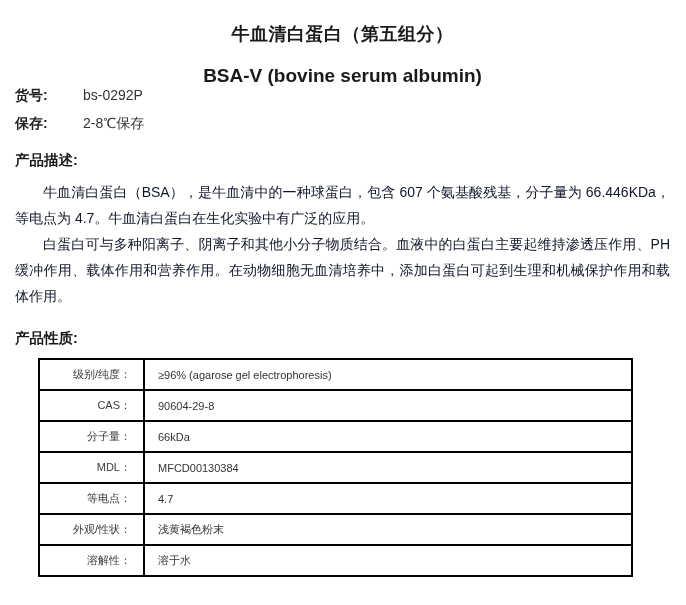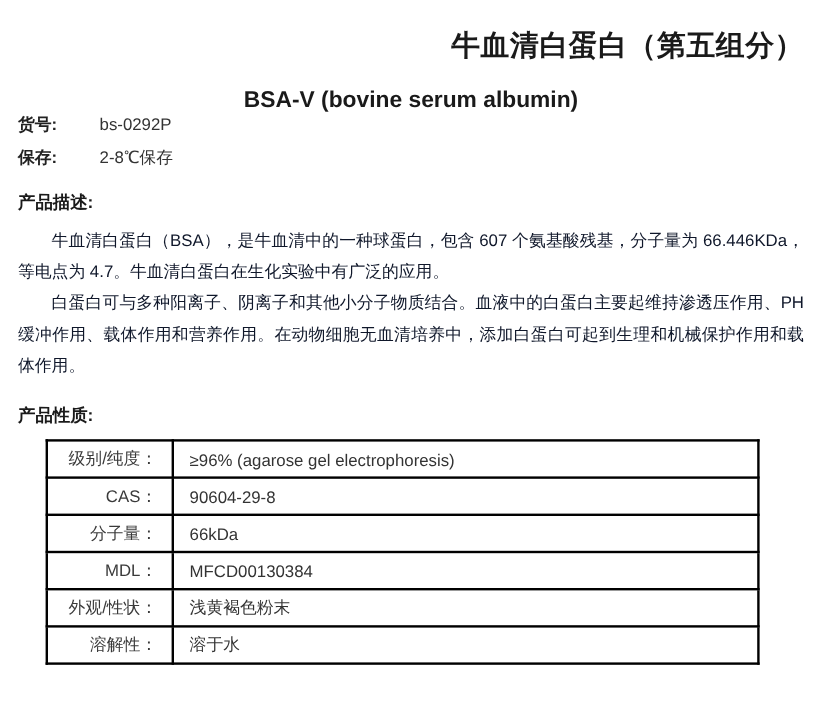--- a/index.html
+++ b/index.html
@@ -9,22 +9,22 @@
     font-family: "Liberation Sans", sans-serif;
     color: #333333;
     overflow: hidden;
   }
   .page {
     width: 686px;
     height: 605px;
     padding: 20px 16px 0 15px;
   }
   .title-cn {
-    text-align: right;
-    font-size: 24px;
+    text-align: center;
+    font-size: 18px;
     font-weight: bold;
     color: #1a1a1a;
     letter-spacing: 0.5px;
     margin-top: 2px;
   }
   .title-en {
     text-align: center;
     font-size: 19px;
     font-weight: bold;
     color: #1a1a1a;
@@ -70,21 +70,21 @@
   table.props {
     margin-top: 10px;
     margin-left: 23px;
     width: 595px;
     border-collapse: collapse;
     table-layout: fixed;
   }
   table.props td {
     border: 2px solid #000000;
     height: 31px;
-    font-size: 14px;
+    font-size: 11px;
     vertical-align: middle;
   }
   td.prop-label {
     width: 105px;
     text-align: right;
     padding-right: 12px;
     color: #3a3a3a;
   }
   td.prop-value {
     text-align: left;
@@ -131,20 +131,24 @@
       </tr>
       <tr>
         <td class="prop-label">分子量：</td>
         <td class="prop-value">66kDa</td>
       </tr>
       <tr>
         <td class="prop-label">MDL：</td>
         <td class="prop-value">MFCD00130384</td>
       </tr>
       <tr>
+        <td class="prop-label">等电点：</td>
+        <td class="prop-value">4.7</td>
+      </tr>
+      <tr>
         <td class="prop-label">外观/性状：</td>
         <td class="prop-value">浅黄褐色粉末</td>
       </tr>
       <tr>
         <td class="prop-label">溶解性：</td>
         <td class="prop-value">溶于水</td>
       </tr>
     </tbody>
   </table>
 

